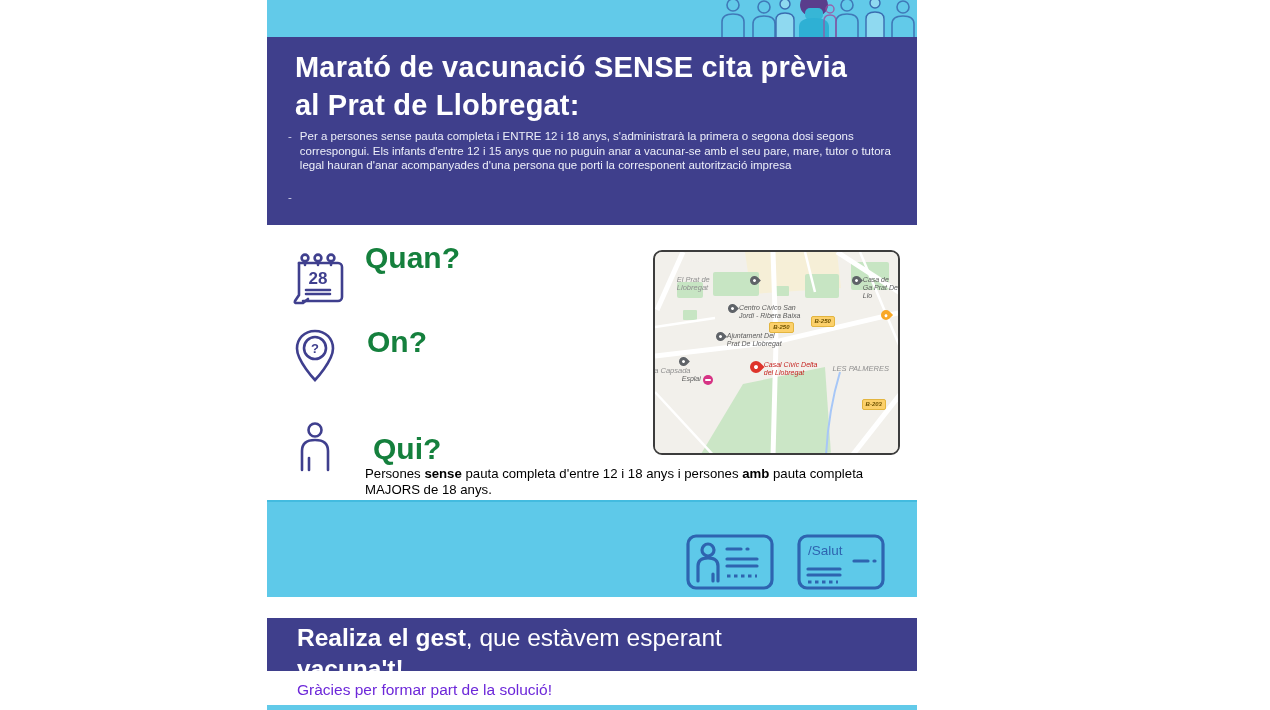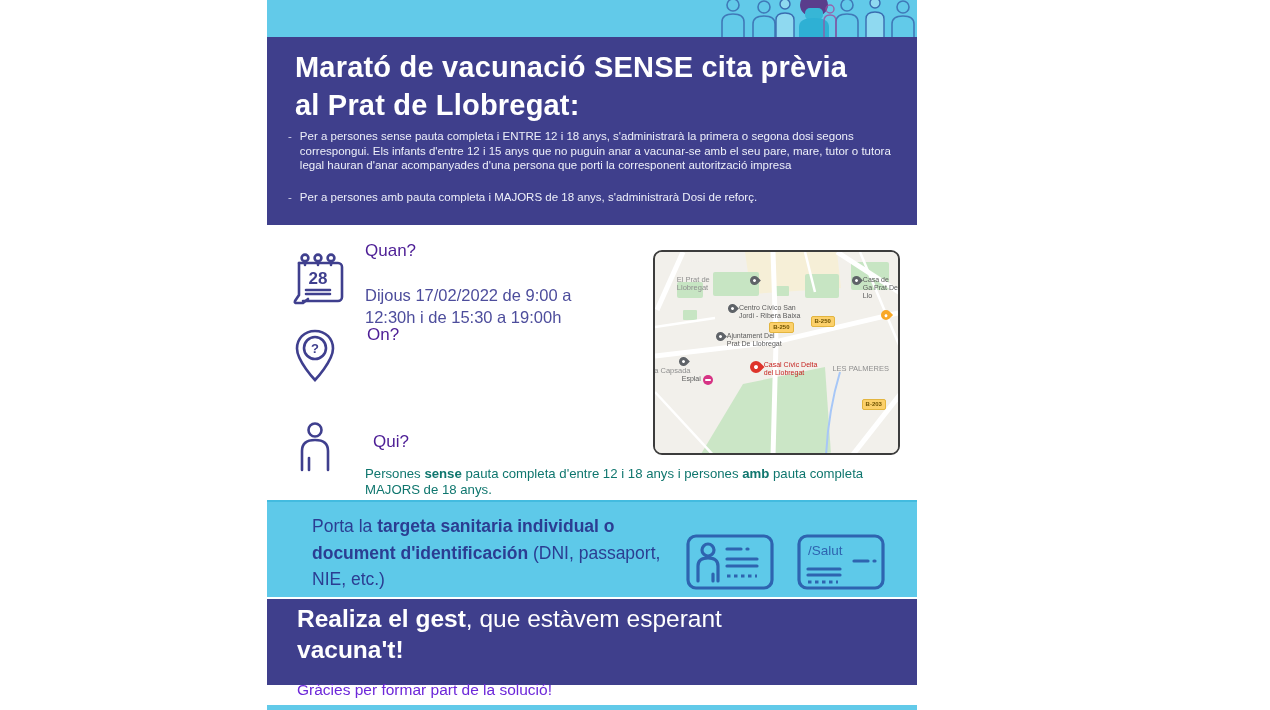--- a/index.html
+++ b/index.html
@@ -16,38 +16,38 @@
 
   
   .header-block { position:absolute; left:0; top:37px; width:650px; height:188px; background:#3F3F8C; }
   .title { position:absolute; left:28px; top:11px; width:605px; color:#ffffff; font-size:29px; font-weight:bold; line-height:38px; letter-spacing:.2px; }
   .bullets { position:absolute; left:21px; top:92px; width:608px; }
   .bullet { display:flex; gap:8px; margin-bottom:17px; color:#EDEFF9; font-size:11.5px; line-height:14.5px; }
   .bullet .dash { flex:0 0 auto; opacity:.85; }
 
   
   .info { position:absolute; left:0; top:225px; width:650px; height:275px; background:#ffffff; }
-  .h-ind { color:#4c1d95; font-size:17px; font-weight:normal; }
+  .h-ind { color:#15803d; font-size:30px; font-weight:bold; }
   .quan-h { position:absolute; left:98px; top:16px; }
   .quan-text { position:absolute; left:98px; top:59px; font-size:16.5px; line-height:22px; color:#4D4D9C; }
   .on-h { position:absolute; left:100px; top:100px; }
   .address { position:absolute; left:98px; top:134px; font-size:15.5px; line-height:26px; color:#4D4D9C; }
   .qui-h { position:absolute; left:106px; top:207px; }
-  .qui-text { position:absolute; left:98px; top:241px; width:522px; font-size:13.2px; line-height:16px; color:#0f766e; }
+  .qui-text { position:absolute; left:98px; top:241px; width:522px; font-size:13.2px; line-height:16px; color:#000000; }
   .b { font-weight:bold; }
   .cal-icon { position:absolute; left:23px; top:25px; }
   .pin-icon { position:absolute; left:27px; top:104px; }
   .person-icon { position:absolute; left:29px; top:197px; }
 
   
   .map { position:absolute; left:386px; top:25px; width:247px; height:205px; border:2px solid #3C3C3C;
          border-radius:9px; overflow:hidden; background:#F2F0EB; }
   .map svg { position:absolute; left:0; top:0; }
   #map-pois { position:absolute; left:0; top:0; width:100%; height:100%; }
-  .poi { position:absolute; display:flex; align-items:flex-start; gap:2px; white-space:normal; }
+  .poi { position:absolute; display:flex; align-items:flex-start; gap:2px; white-space:normal;font-style:italic; }
   .poi.left { flex-direction:row-reverse; }
   .pin { width:9px; height:9px; border-radius:50% 50% 50% 0; transform:rotate(-135deg); flex:0 0 auto; position:relative; }
   .pin::after { content:""; position:absolute; left:3px; top:3px; width:3px; height:3px; border-radius:50%; background:#fff; }
   .pin.gray { background:#5F6368; }
   .pin.red { background:#DE342B; width:12px; height:12px; }
   .pin.red::after { left:4px; top:4px; width:4px; height:4px; }
   .pin.orange { background:#F9A825; width:10px; height:10px; }
   .pin.pink { background:#D63384; width:10px; height:10px; border-radius:50%; transform:none; }
   .pin.pink::after { left:2px; top:4px; width:6px; height:2px; border-radius:1px; }
   .plabel { font-size:7px; line-height:8px; color:#5B5B5B; max-width:62px; }
@@ -57,21 +57,21 @@
                font-size:6px; line-height:7px; padding:1px 3px; font-weight:bold; }
 
   
   .id-banner { position:absolute; left:0; top:500px; width:650px; height:97px; background:#5EC9E9; border-top:2px solid #43BBDF; }
   .id-text { position:absolute; left:45px; top:11px; width:356px; color:#2B3D92; font-size:17.5px; line-height:26.5px; }
   .card { position:absolute; top:31px; }
   .card1 { left:418px; }
   .card2 { left:529px; }
 
   
-  .gest-banner { position:absolute; left:0; top:599px; width:650px; height:86px; background:#3F3F8C; }
+  .gest-banner { position:absolute; left:0; top:618px; width:650px; height:53px; background:#3F3F8C; }
   .gest-text { position:absolute; left:30px; top:4px; color:#ffffff; font-size:24.5px; line-height:31px; }
 
   
   .thanks { position:absolute; left:30px; top:681px; color:#6d28d9; font-size:15.5px; }
   .bottom-strip { position:absolute; left:0; top:705px; width:650px; height:5px; background:#62CAE9; }
 </style>
 </head>
 <body>
 
 <div class="page">
@@ -109,41 +109,39 @@
 
     <div class="header-block">
       <div class="title">Marató de vacunació SENSE cita prèvia<br>al Prat de Llobregat:</div>
       <div class="bullets" id="header-bullets">
           <div class="bullet">
             <span class="dash">-</span>
             <span>Per a persones sense pauta completa i ENTRE 12 i 18 anys, s'administrarà la primera o segona dosi segons correspongui. Els infants d'entre 12 i 15 anys que no puguin anar a vacunar-se amb el seu pare, mare, tutor o tutora legal hauran d'anar acompanyades d'una persona que porti la corresponent autorització impresa</span>
           </div>
           <div class="bullet">
             <span class="dash">-</span>
-            <span>Per a persones amb pauta completa i MAJORS de 18 anys, s'administrarà Dosi de reforç.</span>
           </div>
         </div>
     </div>
 
     <div class="info">
 
       <svg class="cal-icon" width="57" height="60" viewBox="0 0 57 60">
         <g fill="none" stroke="#3F3F8E" stroke-width="2.6" stroke-linecap="round">
           <path d="M9 13 h39 a4 4 0 0 1 4 4 v30 a4 4 0 0 1 -4 4 h-35"></path>
           <path d="M9 13 v32 l-4 6 q-1 2 2 2 h6 l5 -4"></path>
           <circle cx="15" cy="8" r="3.4"></circle>
             <circle cx="28" cy="8" r="3.4"></circle>
             <circle cx="41" cy="8" r="3.4"></circle>
           <path d="M15 11 v4 M28 11 v4 M41 11 v4"></path>
           <path d="M16 40 h24 M16 44 h24"></path>
         </g>
         <text x="28" y="34" text-anchor="middle" font-size="17" font-weight="bold" fill="#3F3F8E">28</text>
       </svg>
       <div class="h-ind quan-h">Quan?</div>
-      <div class="quan-text">Dijous 17/02/2022 de 9:00 a<br>12:30h i de 15:30 a 19:00h</div>
 
       <svg class="pin-icon" width="42" height="54" viewBox="0 0 42 54">
         <g fill="none" stroke="#3F3F8E" stroke-width="2.6">
           <path d="M21 2 C10 2 3 10 3 19.5 C3 32 21 51 21 51 C21 51 39 32 39 19.5 C39 10 32 2 21 2 Z"></path>
           <circle cx="21" cy="19" r="11"></circle>
         </g>
         <text x="21" y="24" text-anchor="middle" font-size="13" font-weight="bold" fill="#3F3F8E">?</text>
       </svg>
       <div class="h-ind on-h">On?</div>
 
@@ -226,21 +224,20 @@
             </div>
             <div class="poi area left" style="left: -1%; top: 57%;">
               <span class="plabel">la Capsada</span>
             </div>
             <div class="poi badge" style="left: 85%; top: 73%;">B-203</div>
           </div>
       </div>
     </div>
 
     <div class="id-banner">
-      <div class="id-text"><span>Porta la </span><span class="b">targeta sanitaria individual o document d'identificación</span><span> (DNI, passaport, NIE, etc.)</span></div>
 
       <svg class="card card1" width="90" height="58" viewBox="0 0 90 58">
         <g fill="none" stroke="#2E64B0" stroke-width="3.2" stroke-linecap="round">
           <rect x="3" y="3" width="84" height="52" rx="8"></rect>
           <circle cx="23" cy="17" r="6"></circle>
           <path d="M13 48 V33 q0 -8 10 -8 q10 0 10 8 v15 M28 41 v7"></path>
           <path d="M42 16 h14 M62 16 h1"></path>
           <path d="M42 26 h30 M42 33 h30"></path>
         </g>
         <g stroke="#2E64B0" stroke-width="3.2" stroke-dasharray="3.5 3.5" fill="none">

